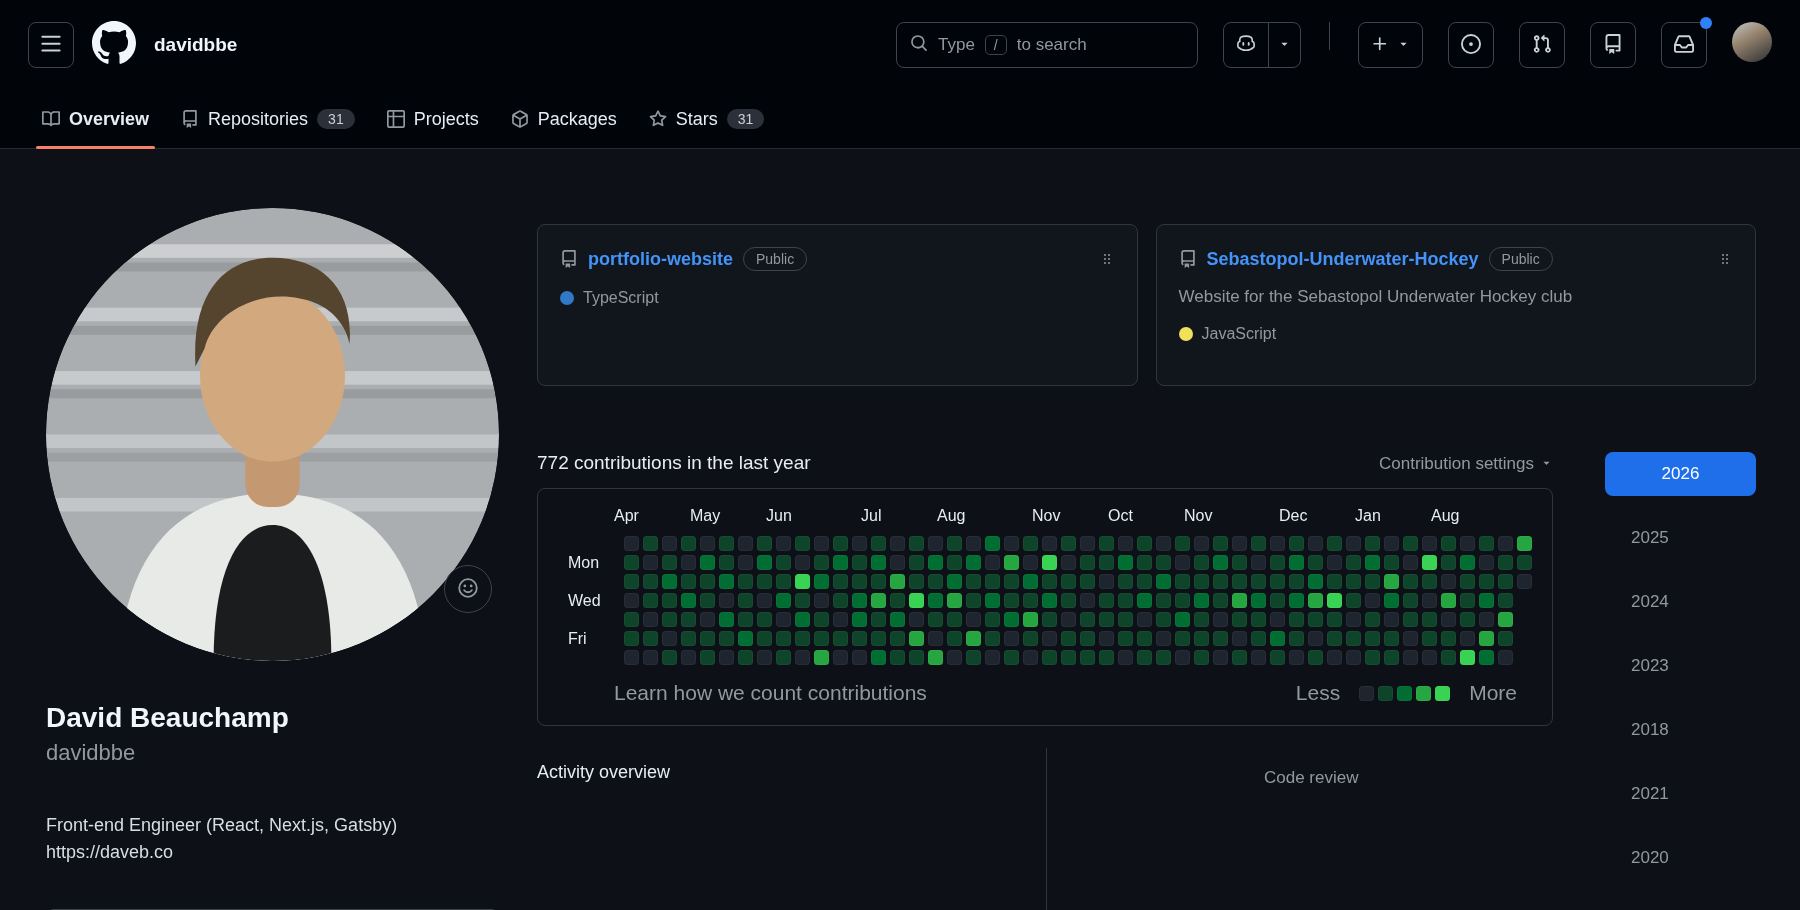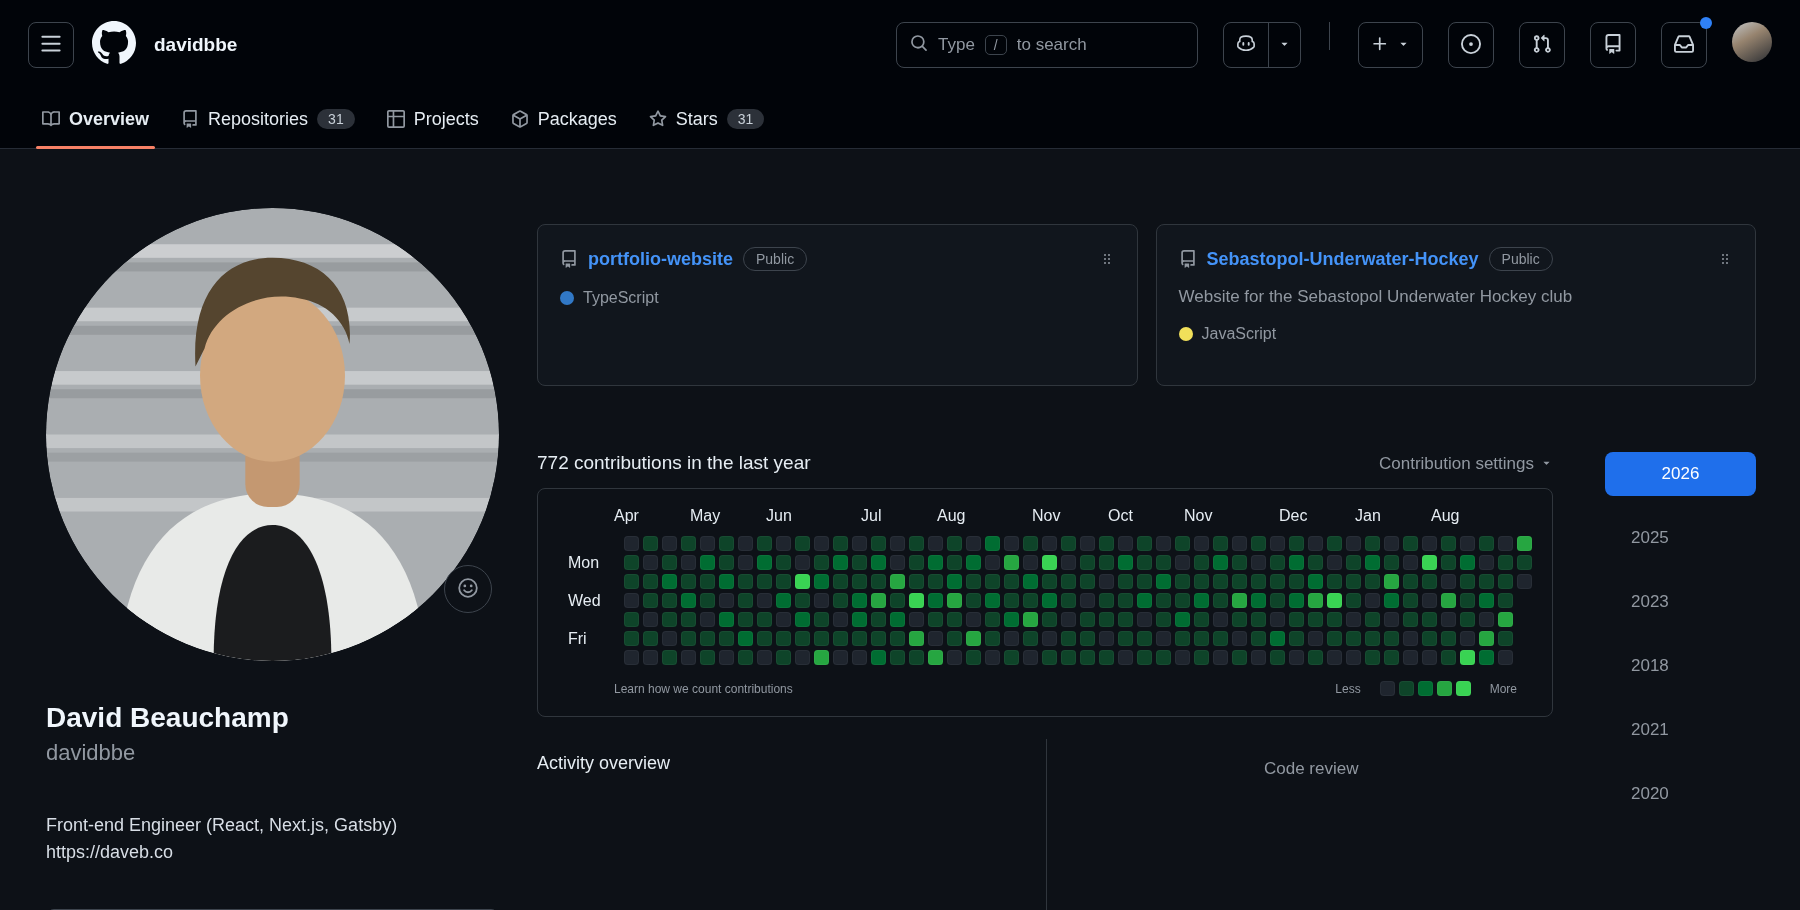--- a/index.html
+++ b/index.html
@@ -111,21 +111,21 @@
 
   .graph-box { border: 1px solid #30363d; border-radius: 8px; margin-top: 14px; padding: 18px 20px; }
   .cal-months { position: relative; height: 22px; margin-left: 56px; margin-bottom: 7px; font-size: 16px; color: #e6edf3; }
   .cal-months span { position: absolute; top: 0; }
   .cal-body { display: flex; justify-content: flex-end; }
   .cal-days { width: 56px; position: relative; font-size: 16px; color: #e6edf3; }
   .cal-days span { position: absolute; left: 0; line-height: 15px; }
   .cal-weeks { display: flex; gap: 4px; }
   .week { display: flex; flex-direction: column; gap: 4px; }
   .cell { width: 15px; height: 15px; border-radius: 3.5px; outline: 1px solid rgba(255,255,255,0.045); outline-offset: -1px; flex: none; }
-  .cal-footer { display: flex; justify-content: space-between; align-items: center; margin: 16px 0 2px 56px; font-size: 12px; color: #9198a1; }
+  .cal-footer { display: flex; justify-content: space-between; align-items: center; margin: 16px 0 2px 56px; font-size: 21px; color: #9198a1; }
   .legend { display: flex; align-items: center; gap: 4px; }
   .legend-label { margin: 0 15px; }
 
   .org-row { margin-top: 44px; }
   .org-btn {
     display: inline-flex; align-items: center; gap: 12px; height: 48px; padding: 0 15px;
     border: 1px solid #3d444d; border-radius: 8px; background: transparent;
     color: #e6edf3; font-weight: 700; font-size: 17px;
   }
 
@@ -842,20 +842,21 @@
         <div class="activity">
           <h2>Activity overview</h2>
           <div class="v-div"></div>
           <div class="act-label">Code review</div>
         </div>
       </div>
 
       <div class="years" id="years">
           <button class="year-item active">2026</button>
           <button class="year-item">2025</button>
+          <button class="year-item">2024</button>
           <button class="year-item">2023</button>
           <button class="year-item">2018</button>
           <button class="year-item">2021</button>
           <button class="year-item">2020</button>
         </div>
     </div>
 
   </section>
 </div>
 

